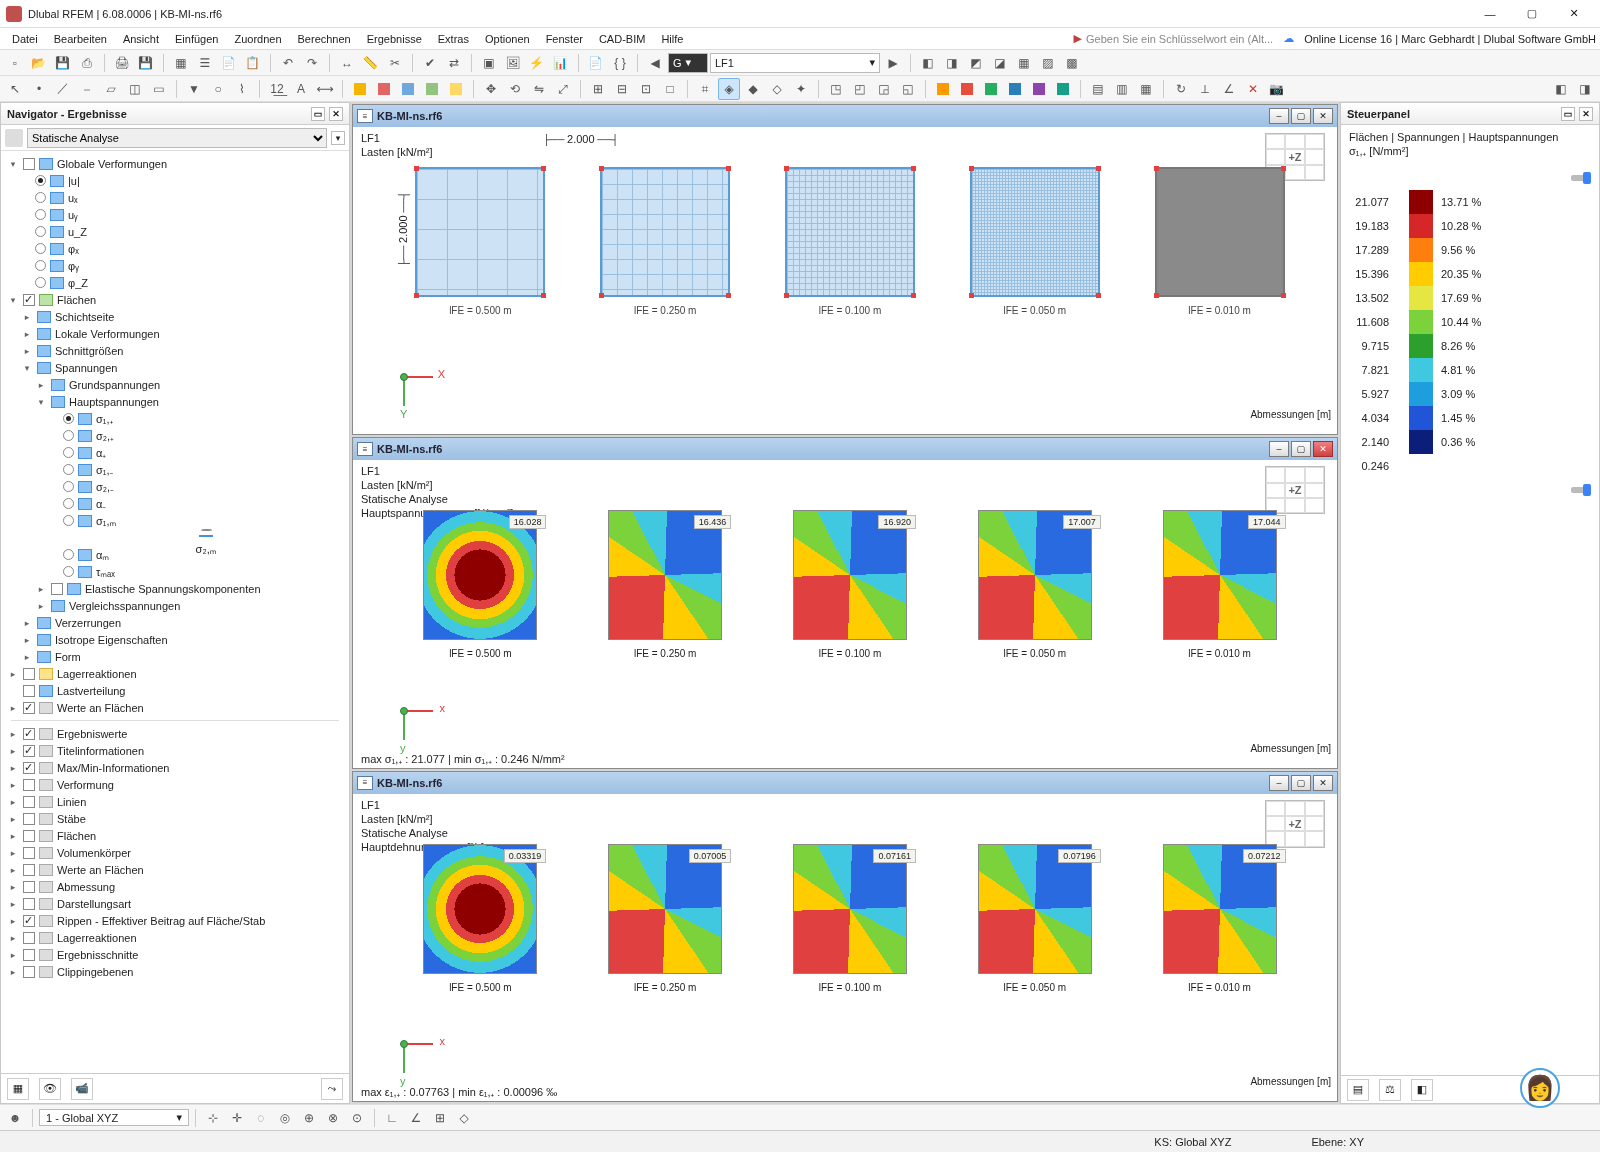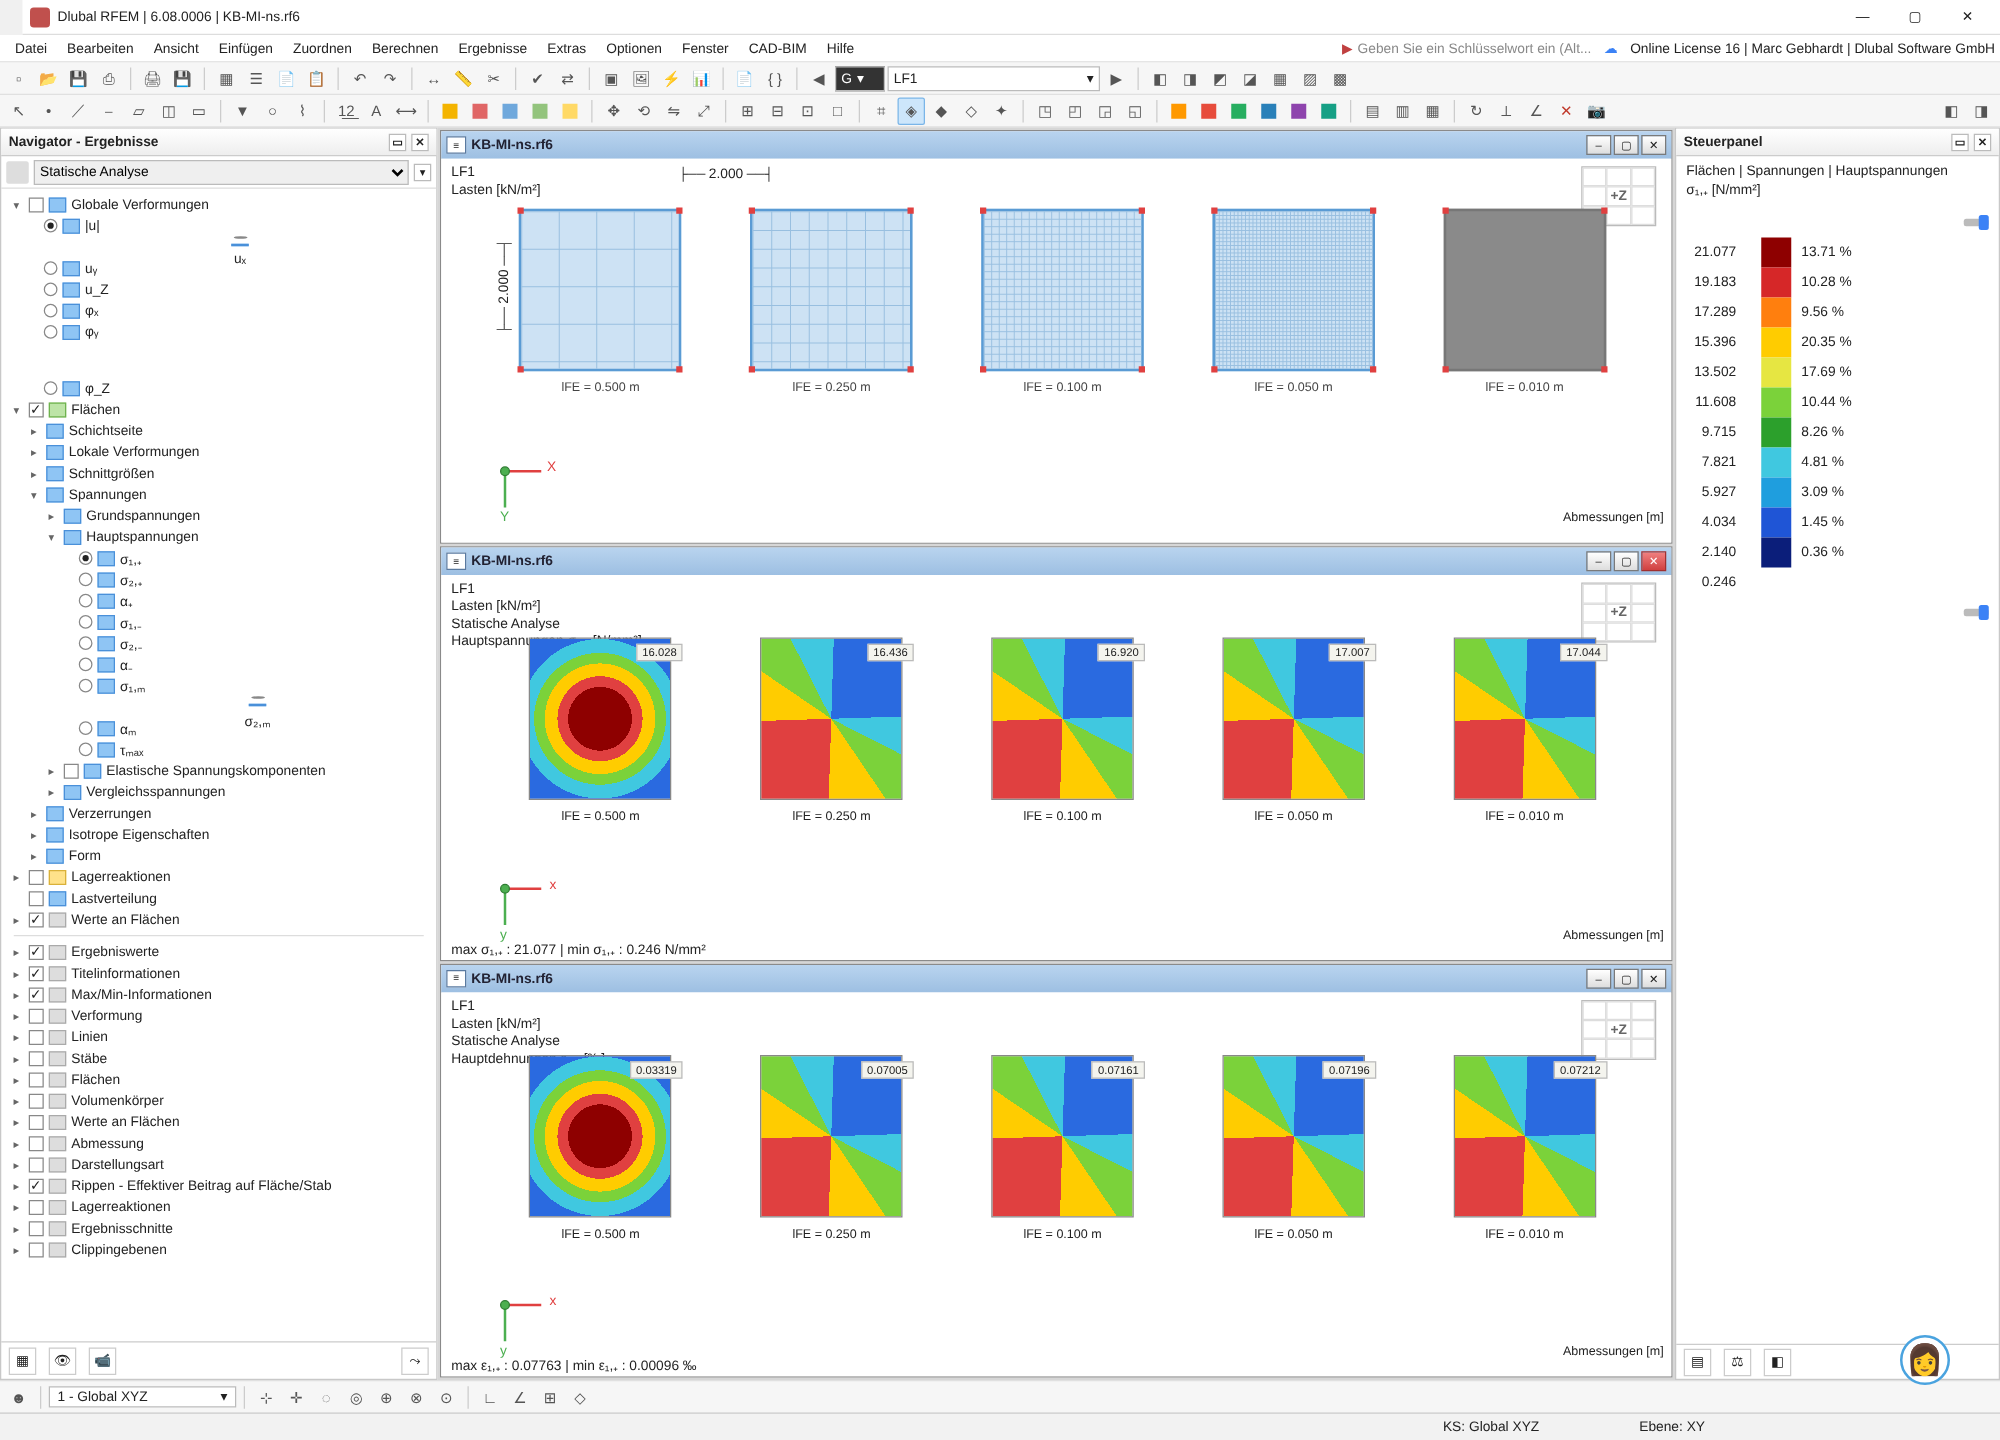--- a/index.html
+++ b/index.html
@@ -1,19 +1,19 @@
 <!DOCTYPE html>
 <html><head>
 <meta charset="utf-8">
 <style>
 * { box-sizing: border-box; margin: 0; padding: 0; font-family: "Segoe UI", Tahoma, sans-serif; font-size: 11px; }
 body { background: #f0f0f0; color: #222; width: 1600px; height: 1152px; overflow: hidden; display: flex; flex-direction: column; }
 
 
-.titlebar { height: 28px; background: #fff; display: flex; align-items: center; padding: 0 6px; border-bottom: 1px solid #ddd; margin-left: 18px; }
+.titlebar { height: 28px; background: #fff; display: flex; align-items: center; padding: 0 6px; border-bottom: 1px solid #ddd; }
 .titlebar .app-icon { width:16px; height:16px; background:#c0504d; border-radius:3px; margin-right:6px; }
 .titlebar .title { flex: 0 0 auto; }
 .titlebar .spacer { flex: 1; }
 .win-btns { display:flex; gap:2px; }
 .win-btn { width:40px; height:24px; display:flex; align-items:center; justify-content:center; }
 
 
 .menubar { height: 22px; background:#fff; display:flex; align-items:center; padding:0 4px; border-bottom:1px solid #ddd; }
 .menubar .menu-item { padding:2px 8px; }
 .menubar .right { margin-left:auto; display:flex; align-items:center; gap:10px; }
@@ -328,46 +328,46 @@
           <span class="chk"></span>
           <span class="nic"></span>
           <span>Globale Verformungen</span>
         </div>
       <div id="def-radios">
           <div class="tree-node" style="padding-left: 28px;">
             <span class="rad checked"></span>
             <span class="nic"></span>
             <span>|u|</span>
           </div>
-          <div class="tree-node" style="padding-left: 28px; flex-direction: column;">
-            <span class="rad "></span>
-            <span class="nic"></span>
-            <span>uₓ</span>
-          </div>
           <div class="tree-node" style="padding-left: 28px;">
             <span class="rad "></span>
             <span class="nic"></span>
-            <span>uᵧ</span>
+            <span>uₓ</span>
           </div>
           <div class="tree-node" style="padding-left: 28px;">
             <span class="rad "></span>
             <span class="nic"></span>
-            <span>u_Z</span>
+            <span>uᵧ</span>
           </div>
           <div class="tree-node" style="padding-left: 28px;">
             <span class="rad "></span>
             <span class="nic"></span>
-            <span>φₓ</span>
+            <span>u_Z</span>
           </div>
           <div class="tree-node" style="padding-left: 28px;">
             <span class="rad "></span>
             <span class="nic"></span>
+            <span>φₓ</span>
+          </div>
+          <div class="tree-node" style="padding-left: 28px;">
+            <span class="rad "></span>
+            <span class="nic"></span>
             <span>φᵧ</span>
           </div>
-          <div class="tree-node" style="padding-left: 28px; margin-top: 28px;">
+          <div class="tree-node" style="padding-left: 28px;">
             <span class="rad "></span>
             <span class="nic"></span>
             <span>φ_Z</span>
           </div>
         </div>
 
       <div class="tree-node">
           <span class="tw">▾</span>
           <span class="chk checked"></span>
           <span class="nic g"></span>

